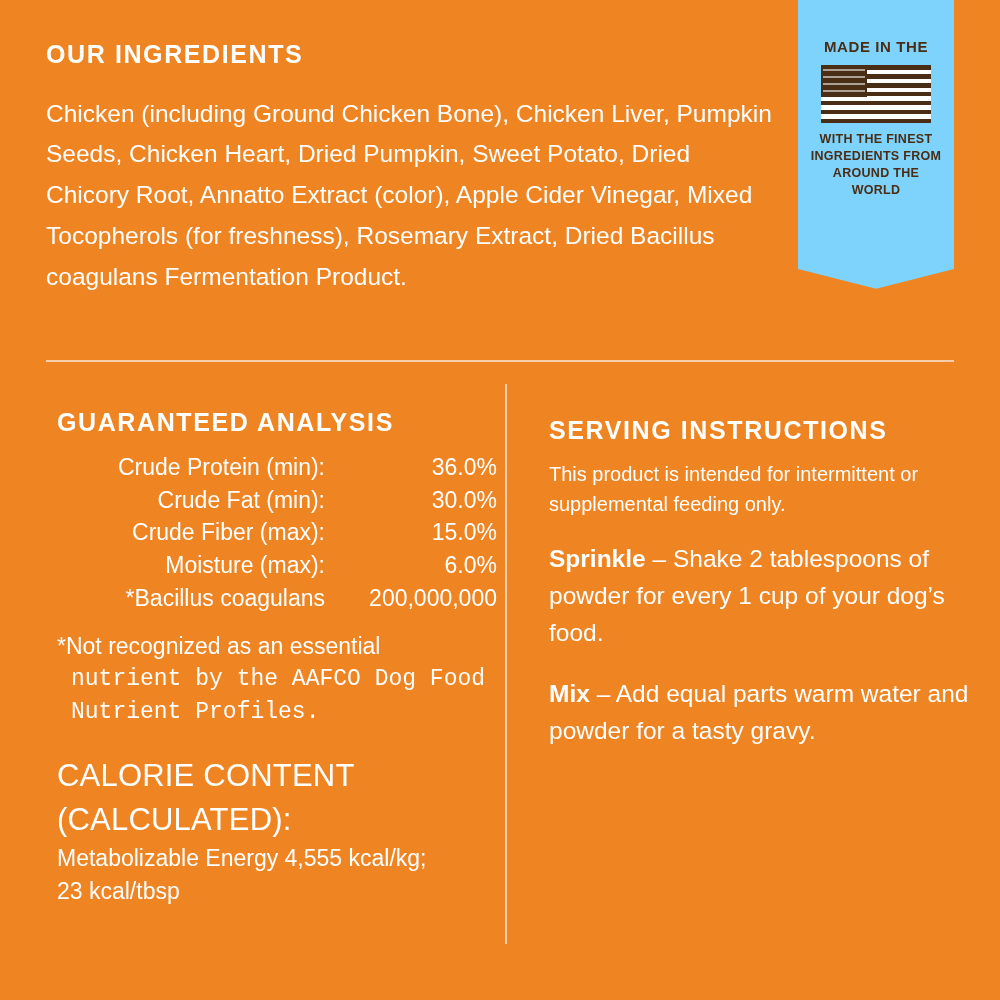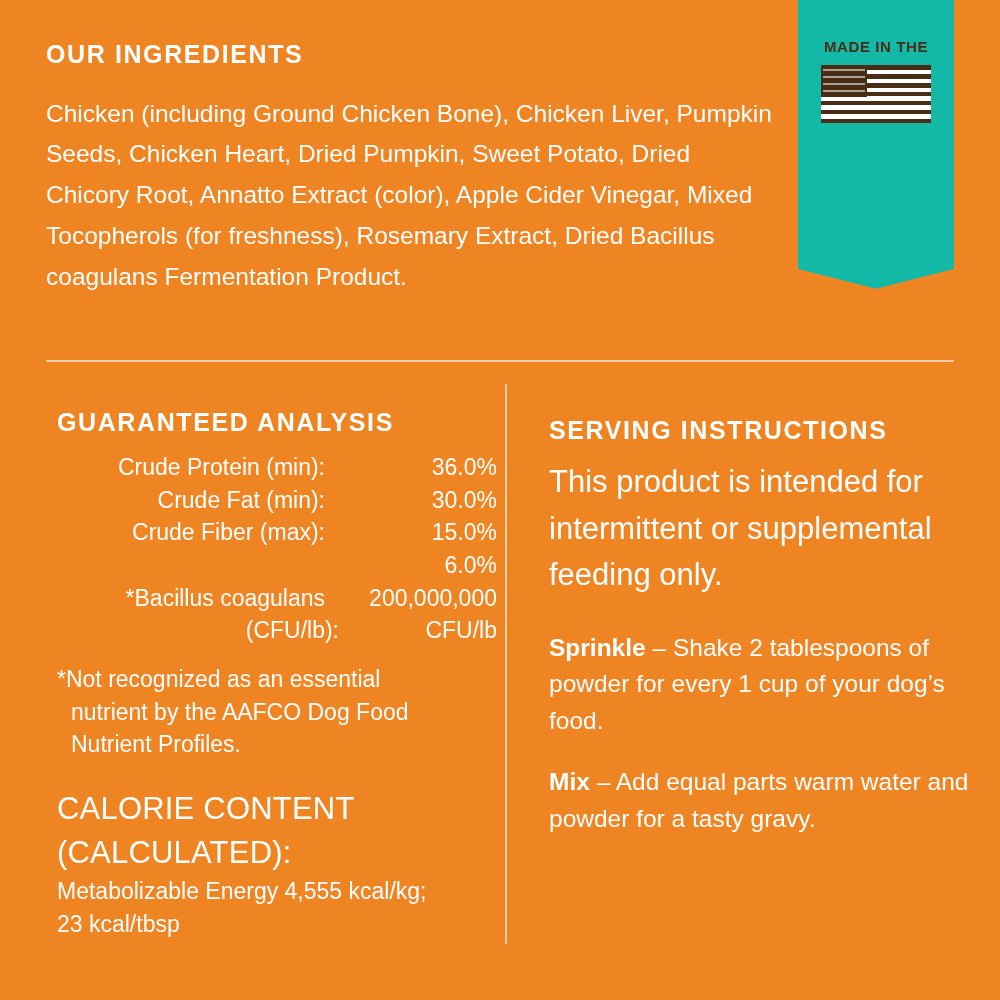--- a/index.html
+++ b/index.html
@@ -16,21 +16,21 @@
     position: relative;
   }
 
   
   .usa-badge {
     position: absolute;
     top: 0;
     left: 798px;
     width: 156px;
     height: 300px;
-    background: #14b8a6;
+    background: #7dd3fc;
     color: #5a3a1b;
     text-align: center;
   }
   .usa-badge .ribbon-notch {
     position: absolute;
     bottom: -1px;
     left: 0;
     width: 100%;
     height: 32px;
     background: #ef8423;
@@ -164,36 +164,37 @@
     padding-left: 14px;
   }
 
   .ga-note {
     font-size: 23px;
     line-height: 1.42;
     margin-top: 16px;
   }
   .ga-note .l2, .ga-note .l3 {
     padding-left: 14px;
+    font-family: Liberation Mono, monospace;
   }
 
   .calorie-head {
     font-size: 31px;
     margin-top: 26px;
     line-height: 1.42;
     letter-spacing: 0.2px;
   }
   .calorie-body {
     font-size: 23px;
     line-height: 1.42;
   }
 
   
   .serve-intro {
-    font-size: 31px;
+    font-size: 20px;
     line-height: 1.5;
     margin-top: 12px;
   }
   .serve-block {
     font-size: 24.5px;
     line-height: 1.5;
     margin-top: 22px;
   }
   .serve-block b {
     font-weight: bold;
@@ -213,20 +214,25 @@
     <div class="stripe" style="top:40.05px"></div>
     <div class="stripe" style="top:48.95px"></div>
     <div class="canton">
       <div class="srow" style="top:4px"></div>
       <div class="srow" style="top:11px"></div>
       <div class="srow" style="top:18px"></div>
       <div class="srow" style="top:25px"></div>
     </div>
   </div>
 
+  <div class="finest">
+    <div>WITH THE FINEST</div>
+    <div>INGREDIENTS FROM</div>
+    <div>AROUND THE WORLD</div>
+  </div>
 
   <div class="ribbon-notch"></div>
 </div>
 
 <section class="ingredients">
   <h2 class="section-title">OUR INGREDIENTS</h2>
   <p class="body">Chicken (including Ground Chicken Bone), Chicken Liver, Pumpkin Seeds, Chicken Heart, Dried Pumpkin, Sweet Potato, Dried Chicory Root, Annatto Extract (color), Apple Cider Vinegar, Mixed Tocopherols (for freshness), Rosemary Extract, Dried Bacillus coagulans Fermentation Product.</p>
 </section>
 
 <div class="hrule"></div>
@@ -242,29 +248,26 @@
     </div>
     <div class="ga-row">
       <span class="lbl">Crude Fat (min):</span>
       <span class="val">30.0%</span>
     </div>
     <div class="ga-row">
       <span class="lbl">Crude Fiber (max):</span>
       <span class="val">15.0%</span>
     </div>
     <div class="ga-row">
+      <span class="lbl">Moisture (max):</span>
       <span class="val">6.0%</span>
     </div>
     <div class="ga-row">
       <span class="lbl">*Bacillus coagulans</span>
       <span class="val">200,000,000</span>
-    </div>
-    <div class="ga-row">
-      <span class="lbl indent">(CFU/lb):</span>
-      <span class="val">CFU/lb</span>
     </div>
   </div>
 
   <div class="ga-note">
     <div class="l1">*Not recognized as an essential</div>
     <div class="l2">nutrient by the AAFCO Dog Food</div>
     <div class="l3">Nutrient Profiles.</div>
   </div>
 
   <div class="calorie-head">CALORIE CONTENT (CALCULATED):</div>

